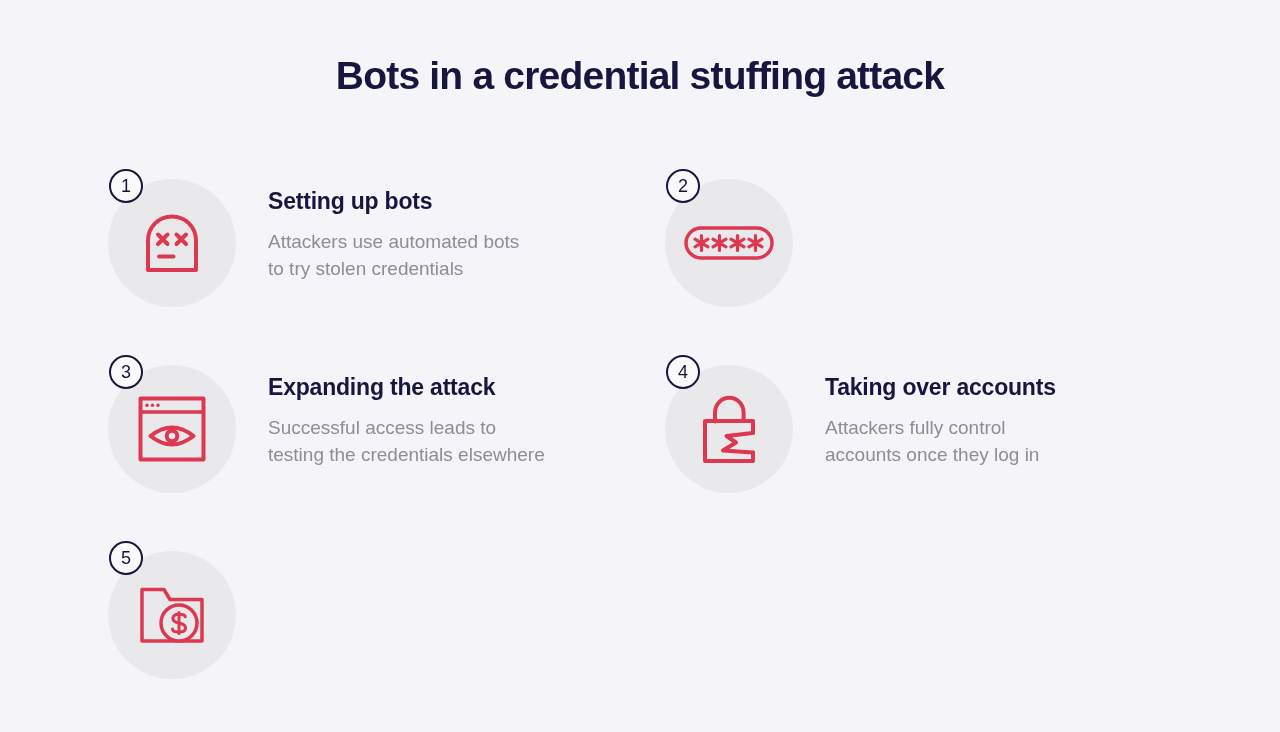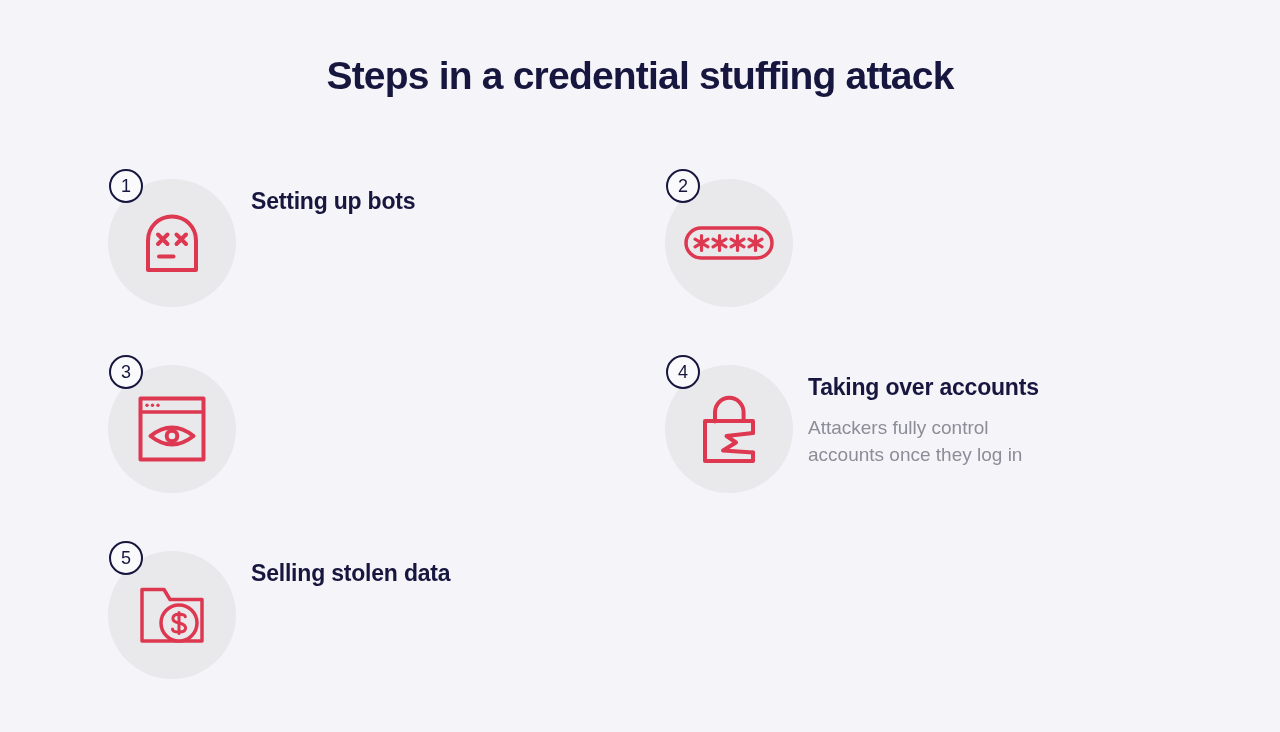--- a/index.html
+++ b/index.html
@@ -46,21 +46,21 @@
     width: 34px; height: 34px;
     border-radius: 50%;
     background: #fafafc;
     border: 2.5px solid #16163f;
     display: flex; align-items: center; justify-content: center;
     font-size: 18px; font-weight: 500;
     color: #16163f;
     z-index: 1;
   }
 
-  .text { margin-left: 15px; padding-top: 17px; }
+  .text { margin-left: 32px; padding-top: 17px; }
 
   .step-title {
     font-size: 23px;
     line-height: 30px;
     font-weight: 700;
     letter-spacing: -0.2px;
     color: #16163f;
   }
 
   .step-desc {
@@ -71,38 +71,40 @@
     white-space: pre-line;
   }
 
   .icon-svg { display: block; }
 </style>
 </head>
 <body>
 
 <div class="page">
 
-  <h1 class="title">Steps in a credential stuffing attack</h1>
+  <h1 class="title">Bots in a credential stuffing attack</h1>
 
   <div class="grid">
 
     <div class="step">
       <div class="icon-wrap">
         <span class="badge">1</span>
         <span class="icon-circle">
           <svg class="icon-svg" width="58" height="62" viewBox="0 0 58 62" fill="none" stroke="#dd3850" stroke-width="4" stroke-linecap="round" stroke-linejoin="round">
             <path d="M5 58 V28.5 C5 15 15.7 4.5 29 4.5 C42.3 4.5 53 15 53 28.5 V58 Z"></path>
             <path d="M15 22.5 L24.5 32 M24.5 22.5 L15 32"></path>
             <path d="M33.5 22.5 L43 32 M43 22.5 L33.5 32"></path>
             <path d="M16 44.5 H30.5"></path>
           </svg>
         </span>
       </div>
       <div class="text">
         <h2 class="step-title">Setting up bots</h2>
+        <p class="step-desc">Attackers use automated bots
+to try stolen credentials</p>
       </div>
     </div>
 
     <div class="step">
       <div class="icon-wrap">
         <span class="badge">2</span>
         <span class="icon-circle">
           <svg class="icon-svg" width="90" height="34" viewBox="0 0 90 34" fill="none" stroke="#dd3850" stroke-width="3.2" stroke-linecap="round" stroke-linejoin="round">
             <rect x="2" y="2" width="86" height="30" rx="15" stroke-width="3.5"></rect>
             <path d="M17.5 9.5 V24.5 M11 13.2 L24 20.8 M24 13.2 L11 20.8"></path>
@@ -121,20 +123,25 @@
           <svg class="icon-svg" width="68" height="66" viewBox="0 0 68 66" fill="none" stroke="#dd3850" stroke-width="4" stroke-linecap="round" stroke-linejoin="round">
             <rect x="2.5" y="2.5" width="63" height="61"></rect>
             <path d="M2.5 16 H65.5" stroke-width="3.5"></path>
             <circle cx="9" cy="9.3" r="1.7" fill="#dd3850" stroke="none"></circle>
             <circle cx="14.5" cy="9.3" r="1.7" fill="#dd3850" stroke="none"></circle>
             <circle cx="20" cy="9.3" r="1.7" fill="#dd3850" stroke="none"></circle>
             <path d="M12.5 40 Q34 23 55.5 40 Q34 57 12.5 40 Z"></path>
             <circle cx="34" cy="40" r="5.3"></circle>
           </svg>
         </span>
+      </div>
+      <div class="text">
+        <h2 class="step-title">Expanding the attack</h2>
+        <p class="step-desc">Successful access leads to
+testing the credentials elsewhere</p>
       </div>
     </div>
 
     <div class="step">
       <div class="icon-wrap">
         <span class="badge">4</span>
         <span class="icon-circle">
           <svg class="icon-svg" width="56" height="72" viewBox="0 0 56 72" fill="none" stroke="#dd3850" stroke-width="4" stroke-linecap="round" stroke-linejoin="round">
             <path d="M14 28.5 V19.5 C14 11.4 20.3 4.8 28.3 4.8 C36.3 4.8 42.6 11.4 42.6 19.5 V27"></path>
             <path d="M52 40 V28 H4 V68 H52 V59.5"></path>
@@ -155,18 +162,17 @@
         <span class="icon-circle">
           <svg class="icon-svg" width="66" height="58" viewBox="0 0 66 58" fill="none" stroke="#dd3850" stroke-width="3.5" stroke-linecap="round" stroke-linejoin="round">
             <path d="M3 55 V3.5 H25 L31 13.5 H63 V55 Z"></path>
             <circle cx="40" cy="37" r="18" fill="#e9e9ec"></circle>
             <path d="M40 26.5 V47.5" stroke-width="3"></path>
             <path d="M46.3 30.8 C46.3 29.3 43.5 28.2 40 28.2 C36.2 28.2 33.9 29.9 33.9 32.4 C33.9 35.2 36.6 36.2 40 37 C43.4 37.8 46.6 39 46.6 41.9 C46.6 44.6 43.8 45.9 40 45.9 C36.3 45.9 33.5 44.7 33.5 42.9" stroke-width="3"></path>
           </svg>
         </span>
       </div>
       <div class="text">
-        <h2 class="step-title">Selling stolen data</h2>
       </div>
     </div>
 
   </div>
 </div>
 
 </body></html>

